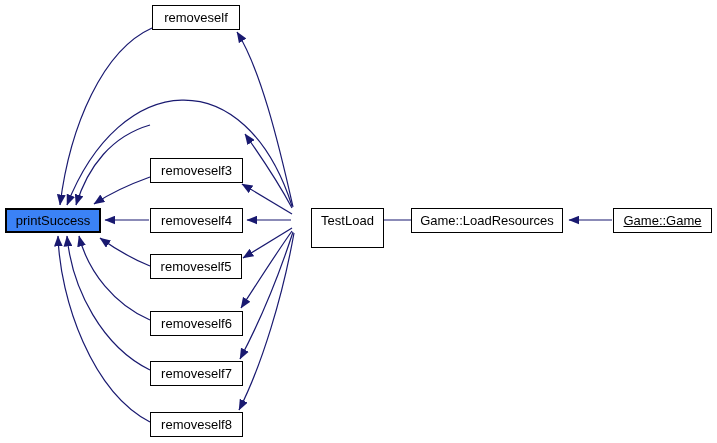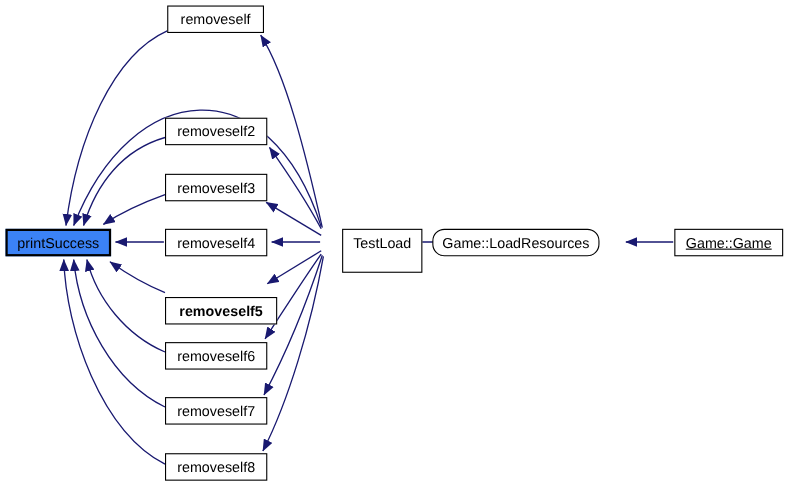--- a/index.html
+++ b/index.html
@@ -77,33 +77,32 @@
     <path class="edge" marker-end="url(#arrow)" d="M 294 233 C 283 295 262 365 239 410"></path>
 
     <path class="edge" marker-end="url(#arrow)" d="M 412 220 L 369 220"></path>
     <path class="edge" marker-end="url(#arrow)" d="M 612 220 L 569 220"></path>
   </svg>
 
   <div class="node highlight" style="left:5px;   top:208px; width:96px; height:25px;">printSuccess</div>
 
   <div class="node" style="left:152px; top:5px;   width:88px; height:25px;">removeself</div>
 
-  <div class="node" style="left:150px; top:107px; width:93px; height:25px;">removeself2</div>
 
   <div class="node" style="left:150px; top:158px; width:93px; height:25px;">removeself3</div>
 
   <div class="node" style="left:150px; top:208px; width:93px; height:25px;">removeself4</div>
 
-  <div class="node" style="left:150px; top:270px; width:102px; height:25px;font-weight:bold;">removeself5</div>
+  <div class="node" style="left:150px; top:254px; width:92px; height:25px;">removeself5</div>
 
   <div class="node" style="left:150px; top:311px; width:93px; height:25px;">removeself6</div>
 
   <div class="node" style="left:150px; top:361px; width:93px; height:25px;">removeself7</div>
 
   <div class="node" style="left:150px; top:412px; width:93px; height:25px;">removeself8</div>
 
   <div class="node" style="left:276px; top:208px; width:73px; height:40px;margin-left:35px;">TestLoad</div>
 
-  <div class="node" style="left:393px; top:208px; width:152px; height:25px;border-radius:11px;">Game::LoadResources</div>
+  <div class="node" style="left:411px; top:208px; width:152px; height:25px;">Game::LoadResources</div>
 
   <div class="node" style="left:613px; top:208px; width:99px; height:25px;text-decoration:underline;">Game::Game</div>
 
 </div>
 
 </body></html>

